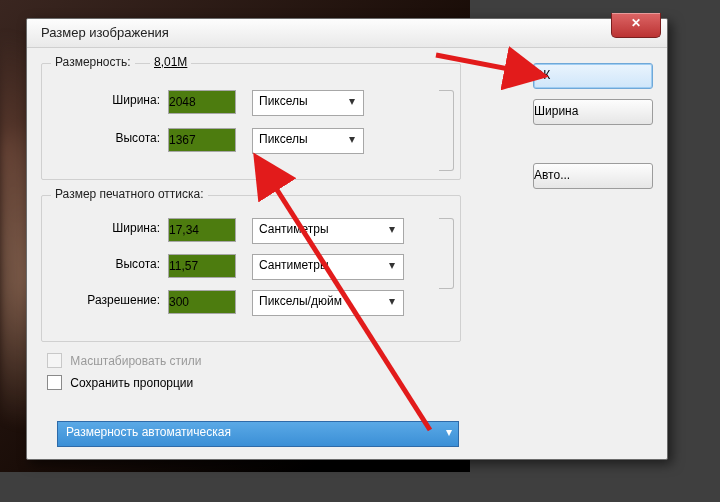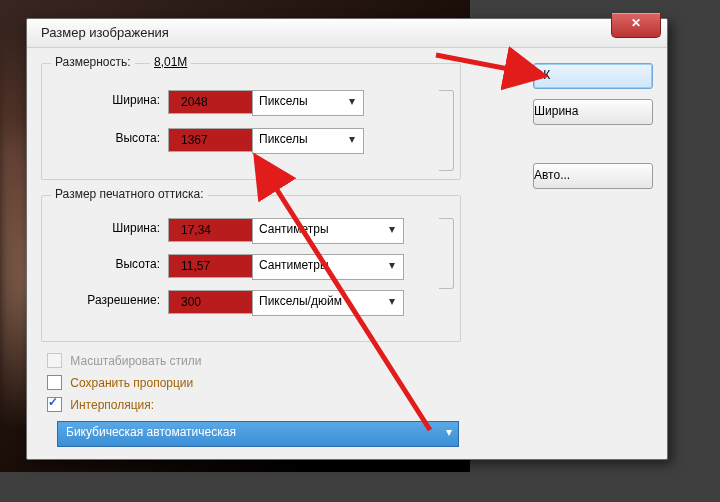--- a/index.html
+++ b/index.html
@@ -11,31 +11,31 @@
   .titlebar{position:relative;height:28px;background:linear-gradient(#fdfdfd,#e9e9e9);border-bottom:1px solid #cfcfcf;border-radius:2px 2px 0 0;}
   .titlebar .ttl{position:absolute;left:14px;top:6px;color:#222;font-size:13px;text-align:right;}
   .close-grp{position:absolute;right:6px;top:-6px;width:48px;height:24px;background:linear-gradient(#d66,#b33);border:1px solid #7a1f1f;border-top:none;border-radius:0 0 5px 5px;box-shadow:inset 0 1px 0 rgba(255,255,255,.35);color:#fff;text-align:center;line-height:20px;font-size:12px;font-weight:bold;}
   .body{position:absolute;left:0;right:0;top:28px;bottom:0;}
   .group{position:absolute;border:1px solid #d0d0d0;border-radius:2px;}
   .group>.cap{position:absolute;top:-9px;left:9px;background:#f0f0f0;padding:0 4px;color:#222;}
   #g-dims{left:14px;top:16px;width:418px;height:115px;}
   #g-print{left:14px;top:148px;width:418px;height:145px;}
   .row{position:absolute;left:0;right:0;height:24px;}
   .lbl{position:absolute;right:300px;top:3px;text-align:right;width:110px;}
-  .inp{position:absolute;left:126px;top:0;width:66px;height:20px;border:1px solid #a7a7a7;background:#b91c1c;padding:1px 12px;font:inherit;}
+  .inp{position:absolute;left:126px;top:0;width:66px;height:20px;border:1px solid #a7a7a7;background:#4d7c0f;padding:1px 0;font:inherit;}
   .sel{position:absolute;left:210px;top:0;height:24px;border:1px solid #a7a7a7;background:#fff;}
   .sel .txt{position:absolute;left:6px;top:3px;}
   .sel .arw{position:absolute;right:4px;top:3px;width:14px;text-align:center;color:#333;}
   #g-dims .dim-val{position:absolute;left:108px;top:-9px;background:#f0f0f0;padding:0 4px;text-decoration:underline;}
   .link-bar{position:absolute;right:6px;top:26px;bottom:8px;width:14px;border:1px solid #bcbcbc;border-left:none;border-radius:0 3px 3px 0;}
   .chk-row{position:absolute;left:20px;height:20px;}
   .chk{display:inline-block;width:13px;height:13px;border:1px solid #8a8a8a;background:#fff;vertical-align:middle;margin-right:5px;position:relative;}
   .chk.on::after{content:"✓";position:absolute;left:0;top:-3px;font-size:12px;color:#1a5fbf;font-weight:bold;}
   .chk.dis{border-color:#c8c8c8;background:#f5f5f5;}
-  .chk-lbl{vertical-align:middle;color:#a16207;}
+  .chk-lbl{vertical-align:middle;color:#000000;}
   .chk-lbl.dis{color:#9a9a9a;}
   .big-sel{position:absolute;left:30px;width:400px;height:24px;background:linear-gradient(#5aa9e6,#3b8fd6);border:1px solid #2e6aa8;color:#fff;}
   .big-sel .txt{position:absolute;left:8px;top:3px;}
   .big-sel .arw{position:absolute;right:6px;top:3px;color:#fff;}
   .btn{position:absolute;right:14px;width:118px;height:24px;background:linear-gradient(#fdfdfd,#e6e6e6);border:1px solid #9c9c9c;border-radius:3px;text-align:left;line-height:22px;cursor:pointer;}
   .btn.primary{background:linear-gradient(#eaf4fd,#cfe6fa);border-color:#6fa8d8;box-shadow:0 0 0 1px #9fcdf2 inset;}
   
   .arrow{position:absolute;pointer-events:none;}
 </style>
 </head>
@@ -107,27 +107,23 @@
     </div>
 
     <div class="chk-row" style="top:306px;">
       <span class="chk dis"></span>
       <span class="chk-lbl dis">Масштабировать стили</span>
     </div>
     <div class="chk-row" style="top:328px;">
       <span class="chk"></span>
       <span class="chk-lbl">Сохранить пропорции</span>
     </div>
-    <div class="chk-row" style="top:350px;">
-      <span class="chk on"></span>
-      <span class="chk-lbl">Интерполяция:</span>
-    </div>
 
     <div class="big-sel" style="top:374px;">
-      <span class="txt">Бикубическая автоматическая</span>
+      <span class="txt">Размерность автоматическая</span>
       <span class="arw">▾</span>
     </div>
 
     <div class="btn primary" style="top:16px;"><span>ОК</span></div>
     <div class="btn" style="top:52px;"><span>Ширина</span></div>
     <div class="btn" style="top:116px;"><span>Авто...</span></div>
   </div>
 </div>
 
 <svg class="arrow" style="left:0;top:0;width:720px;height:502px;position:absolute;">

